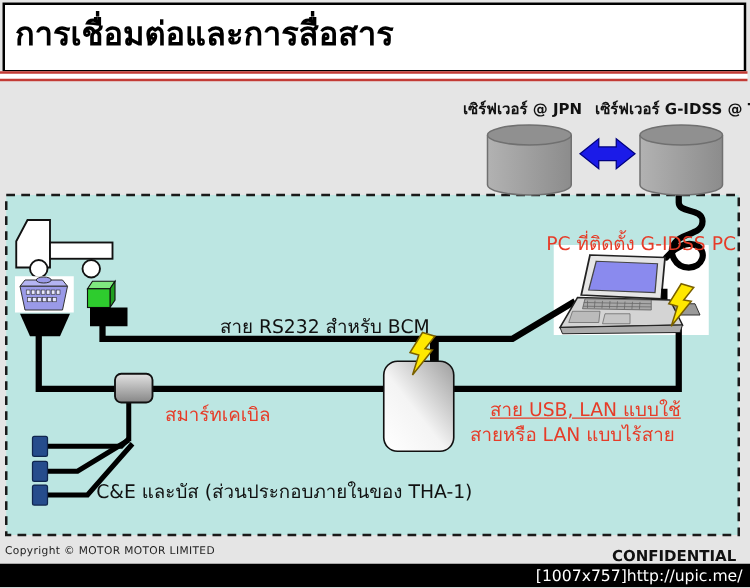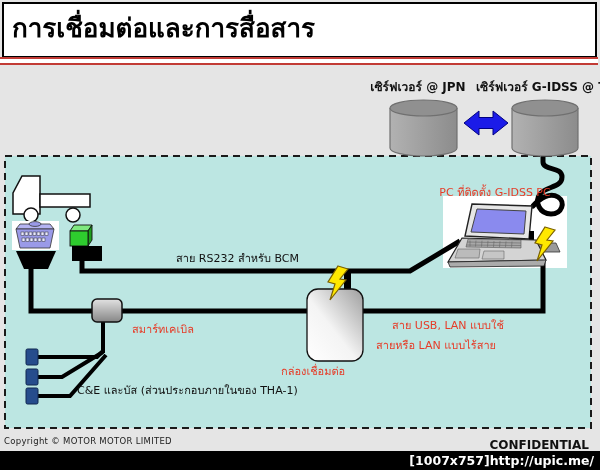--- a/index.html
+++ b/index.html
@@ -10,35 +10,35 @@
   .abs{position:absolute;}
   
   .title-box{left:2px;top:2px;width:591px;height:52px;border:2px solid #000;background:#fff;}
   .title-text{left:12px;top:12px;width:560px;font-size:26px;font-weight:bold;color:#000;line-height:1.25;}
   .red-rule{left:0px;top:57px;width:598px;height:4px;border-top:2px solid #c23b35;border-bottom:2px solid #c23b35;background:#fff;}
   
   .srv-label{top:77px;font-size:12px;font-weight:bold;color:#111;text-align:center;white-space:nowrap;}
   .srv-jpn{left:368px;width:100px;}
   .srv-th{left:476px;width:122px;}
   
-  .lbl{font-size:11px;white-space:nowrap;}
+  .lbl{font-size:15px;white-space:nowrap;}
   .red{color:#e63c28;}
   .blk{color:#111;}
   .pc-label{left:437px;top:183px;width:116px;text-align:center;}
   .rs232-label{left:176px;top:249px;}
   .smart-label{left:132px;top:320px;}
   .box-label{left:281px;top:362px;}
-  .usb1-label{left:392px;top:316px;}
+  .usb1-label{left:392px;top:316px;text-decoration:underline;}
   .usb2-label{left:376px;top:336px;}
   .ce-label{left:77px;top:381px;}
   
   .copyright{left:4px;top:436px;font-size:8.5px;color:#222;letter-spacing:.3px;}
   .confidential{right:11px;top:438px;font-size:12px;font-weight:bold;color:#111;}
   .bottom-bar{left:0;top:451px;width:600px;height:19px;background:#000;}
-  .watermark{position:absolute;right:6px;top:2px;color:#fff;font-size:12.5px;font-weight:bold;white-space:nowrap;}
+  .watermark{position:absolute;right:6px;top:2px;color:#fff;font-size:12.5px;font-weight:normal;white-space:nowrap;}
   svg{position:absolute;left:0;top:0;}
 </style>
 </head>
 <body>
 
 <div class="stage">
 
   <svg width="600" height="470" viewBox="0 0 600 470">
     <defs>
       <linearGradient id="gNode" x1="0" y1="0" x2="0" y2="1">
@@ -157,21 +157,20 @@
   <div class="abs title-box"></div>
   <div class="abs title-text">การเชื่อมต่อและการสื่อสาร</div>
   <div class="abs red-rule"></div>
 
   <div class="abs srv-label srv-jpn">เซิร์ฟเวอร์ @ JPN</div>
   <div class="abs srv-label srv-th">เซิร์ฟเวอร์ G-IDSS @ TH</div>
 
   <div class="abs lbl red pc-label">PC ที่ติดตั้ง G-IDSS PC</div>
   <div class="abs lbl blk rs232-label">สาย RS232 สำหรับ BCM</div>
   <div class="abs lbl red smart-label">สมาร์ทเคเบิล</div>
-  <div class="abs lbl red box-label">กล่องเชื่อมต่อ</div>
   <div class="abs lbl red usb1-label">สาย USB, LAN แบบใช้</div>
   <div class="abs lbl red usb2-label">สายหรือ LAN แบบไร้สาย</div>
   <div class="abs lbl blk ce-label">C&amp;E และบัส (ส่วนประกอบภายในของ THA-1)</div>
 
   <div class="abs copyright">Copyright © MOTOR MOTOR LIMITED</div>
   <div class="abs confidential">CONFIDENTIAL</div>
   <div class="abs bottom-bar">
     <span class="watermark">[1007x757]http://upic.me/</span>
   </div>
 

